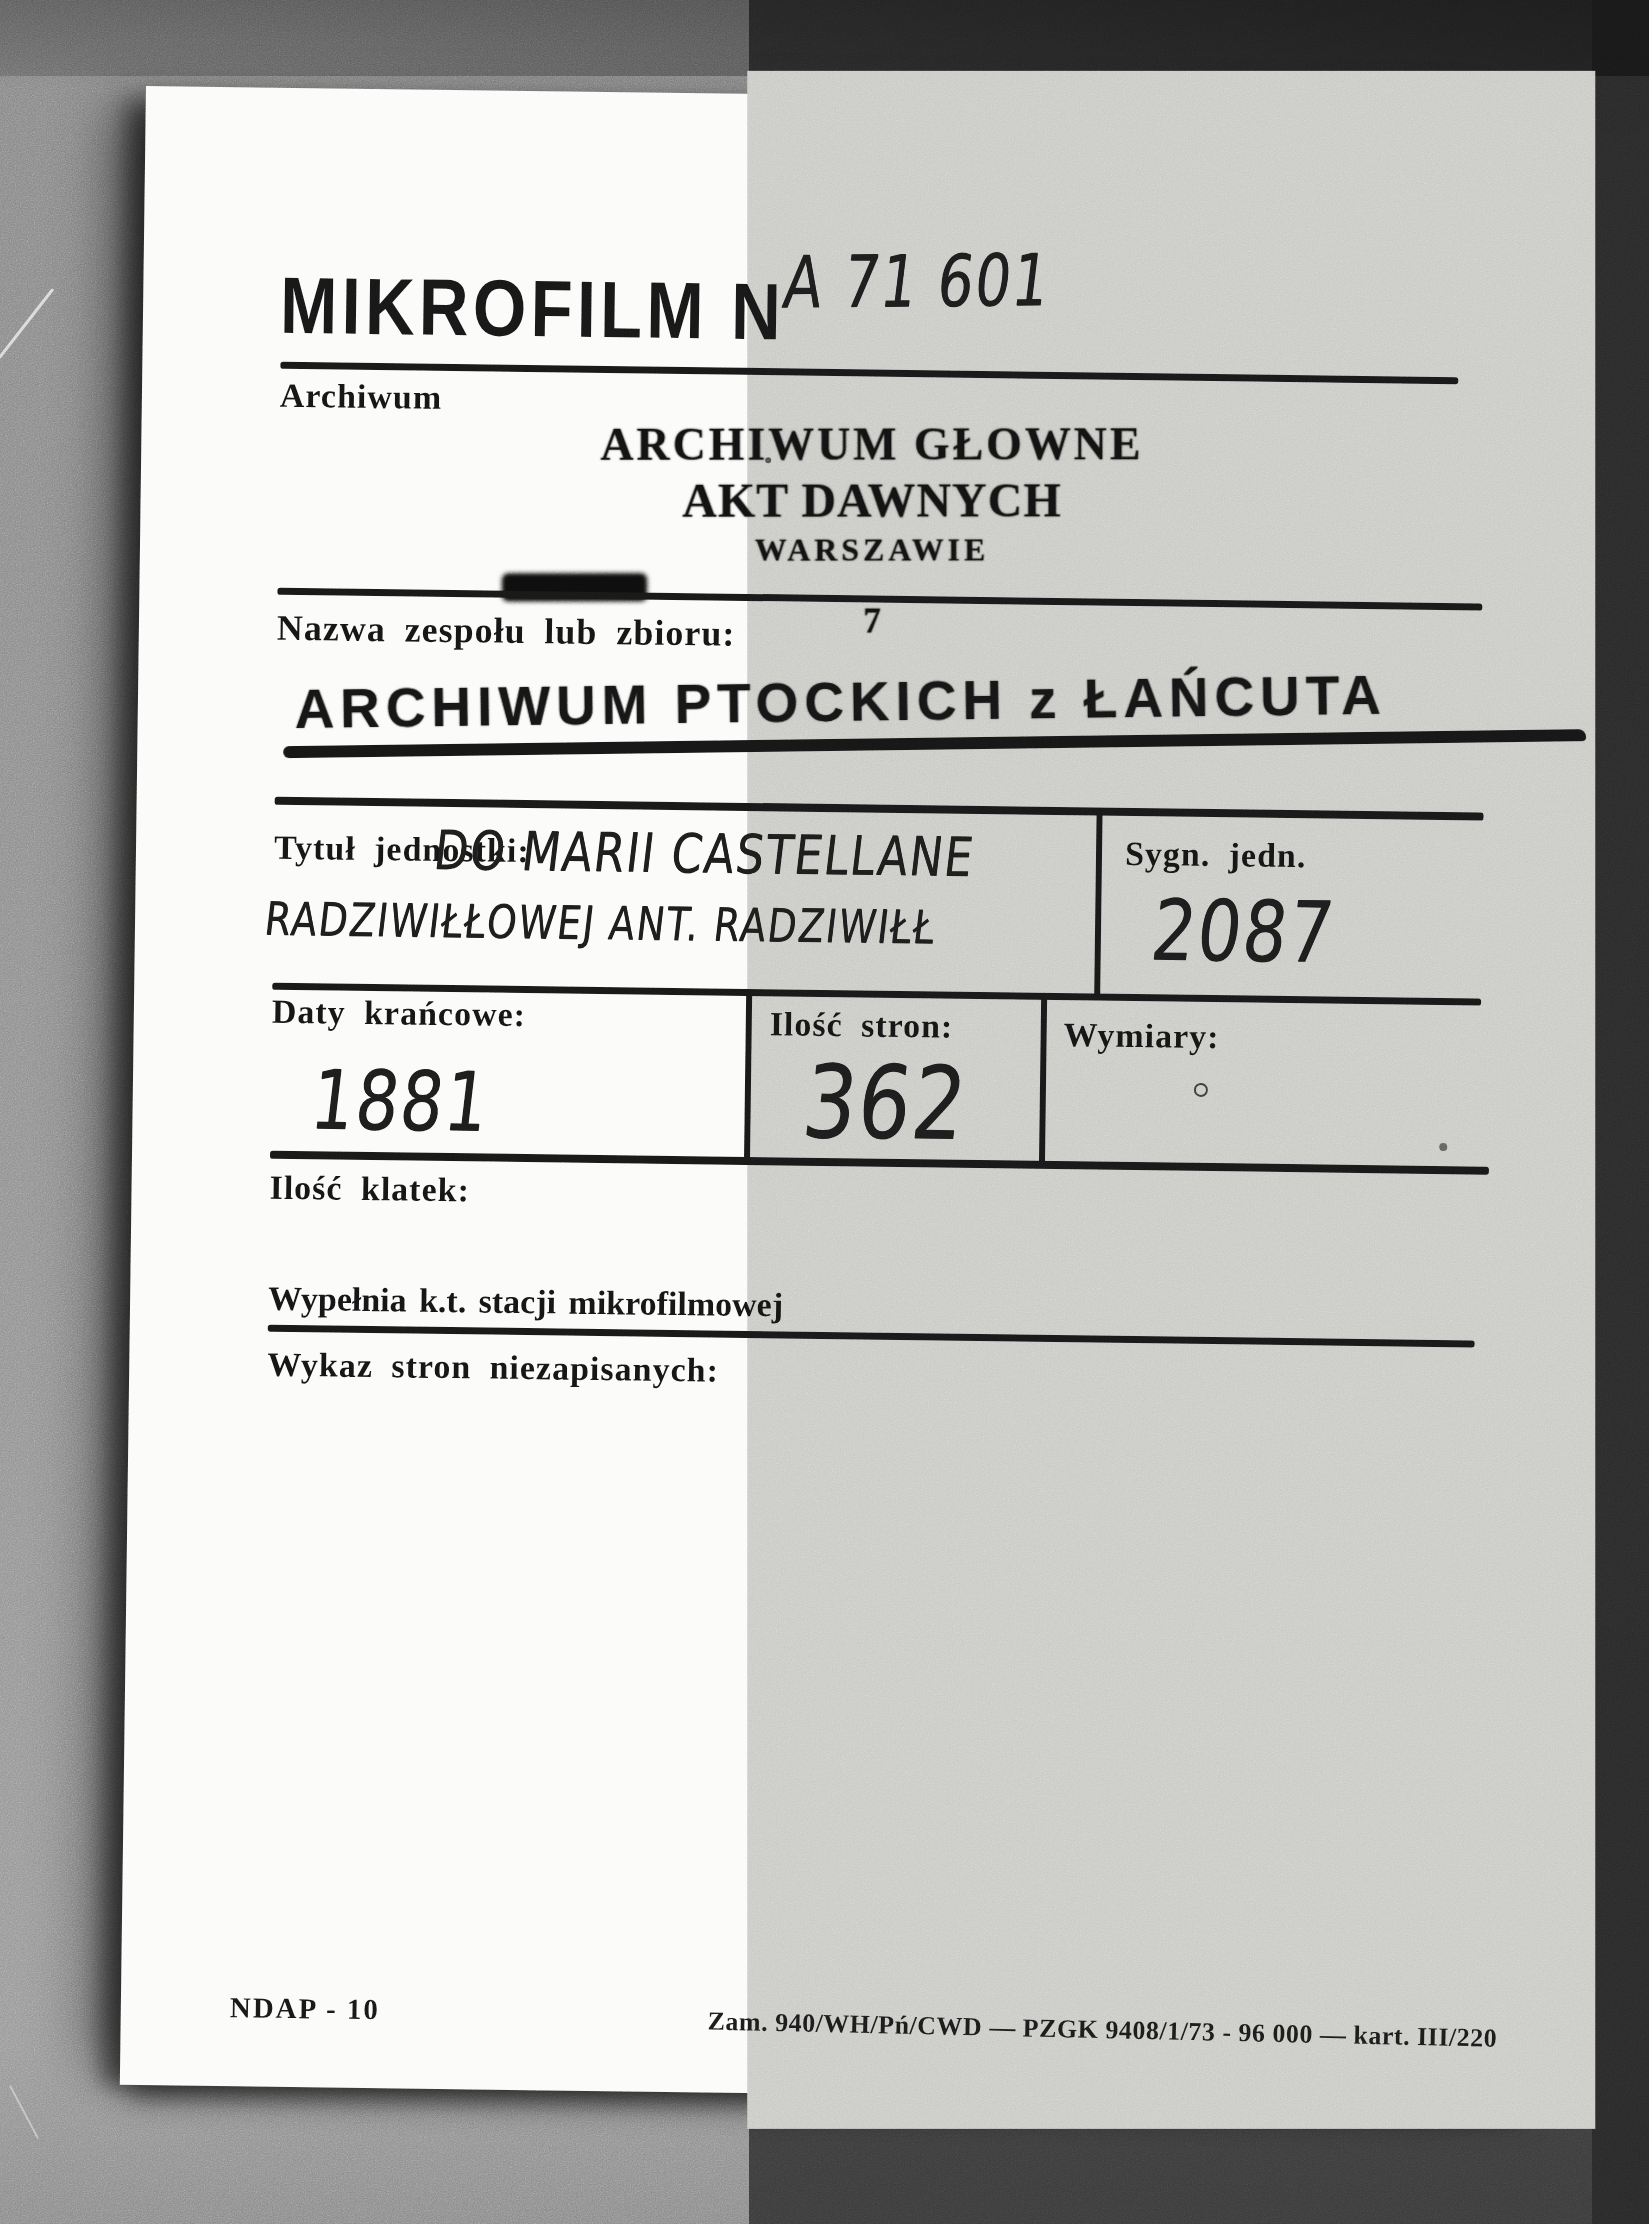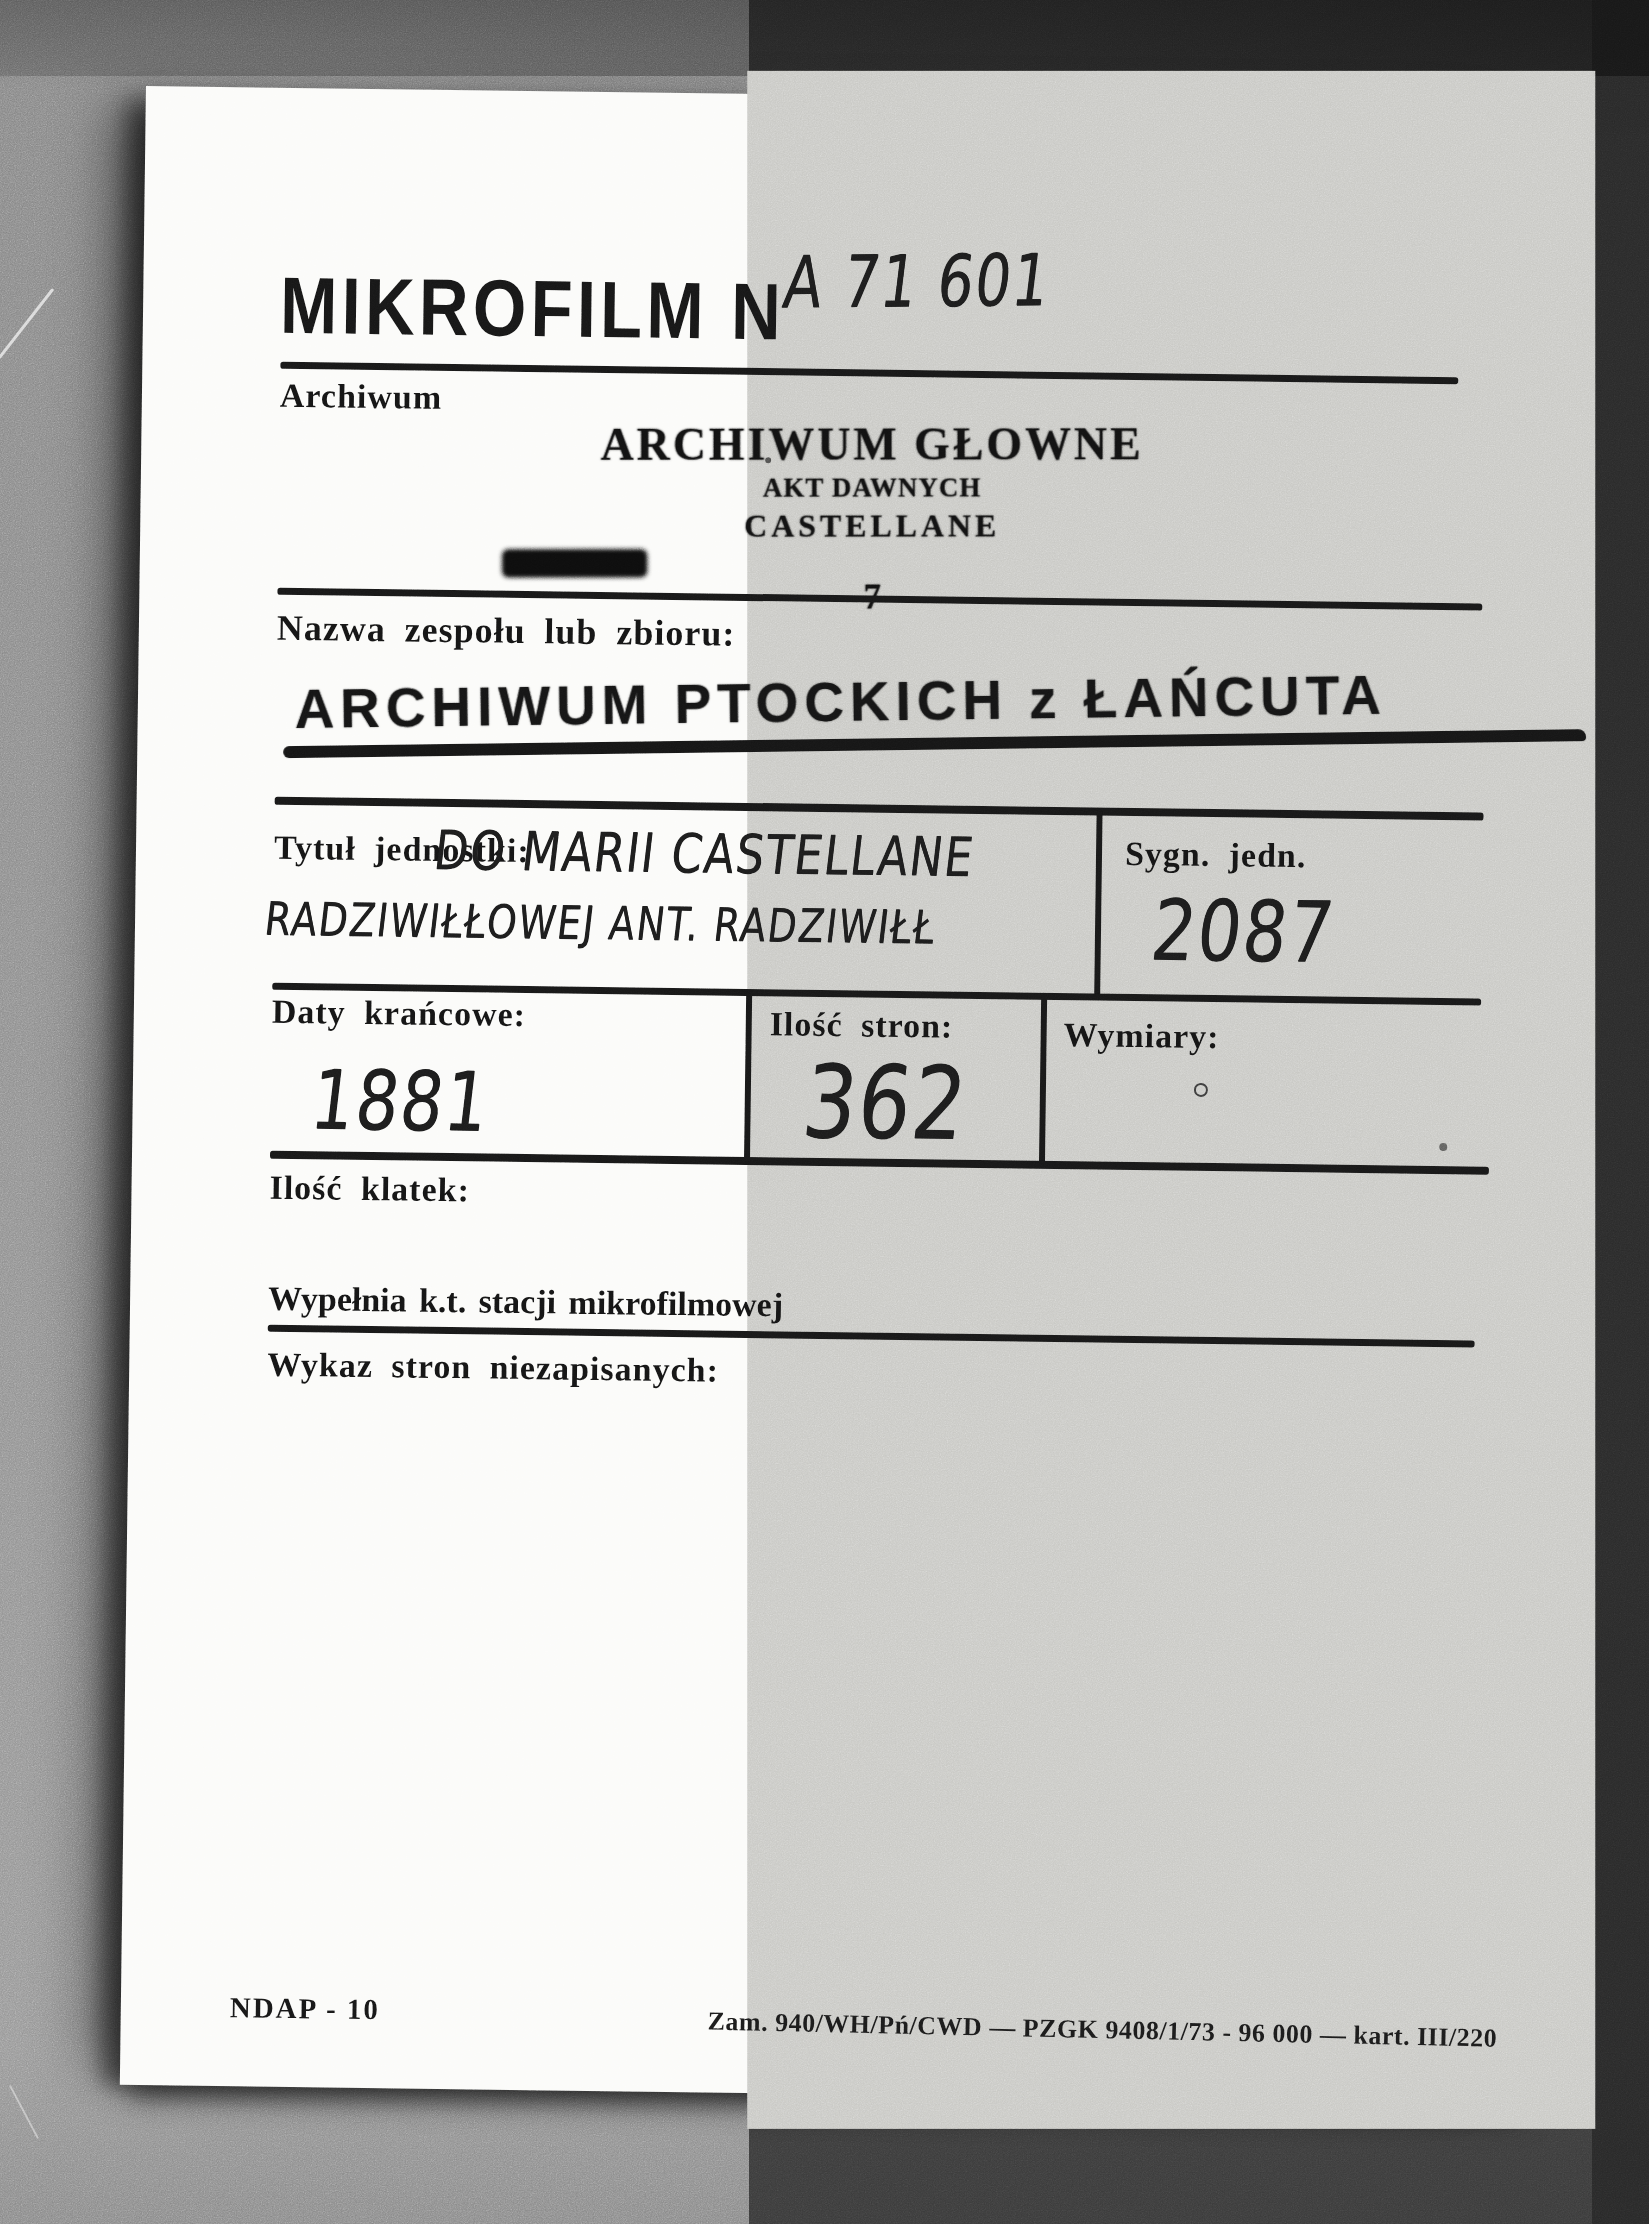--- a/index.html
+++ b/index.html
@@ -57,21 +57,21 @@
   .lbl-klatki{left:138px;top:1081px;}
   .lbl-wypelnia{left:138px;top:1192px;letter-spacing:0;word-spacing:3.9px;}
   .lbl-wykaz{left:138px;top:1258px;}
 
   
   .stamp-archive{left:361px;top:322px;width:741px;text-align:center;color:#111;
     transform:rotate(-0.8deg);filter:blur(0.6px);}
   .stamp-archive span{position:static;display:block;font-weight:700;
     text-shadow:0 0 2px rgba(10,10,10,.75);}
   .st-l1{font-size:46px;letter-spacing:2.9px;}
-  .st-l2{font-size:27px;letter-spacing:1px;margin-top:2px;}
+  .st-l2{font-size:48px;letter-spacing:1px;margin-top:2px;}
   .st-l3{font-size:32px;letter-spacing:3.9px;margin-top:3.9px;}
   .st-l4{position:static;display:flex;align-items:center;justify-content:center;gap:13.7px;margin-top:3.9px;height:39px;}
   .st-blob{position:static;display:inline-block;width:146px;height:29px;background:#0d0d0d;
     border-radius:6.8px;filter:blur(2px);}
   .st-l4-num{position:static;font-weight:700;font-size:35px;text-shadow:0 0 2px rgba(10,10,10,.8);}
 
   .stamp-fonds{left:158px;top:589px;width:1307px;transform:rotate(-1.5deg);transform-origin:left bottom;}
   .stamp-fonds-text{position:static;display:block;font-family:"Liberation Sans",sans-serif;font-weight:700;
     font-size:55px;letter-spacing:5.9px;color:#141414;white-space:nowrap;filter:blur(0.4px);
     text-shadow:0 0 1.5px rgba(15,15,15,.8);}
@@ -118,21 +118,21 @@
     <div class="card-tint"></div>
 
     <div class="title">MIKROFILM N</div>
     <div class="hw hw-serial">A 71 601</div>
     <div class="hr rule-1"></div>
 
     <div class="lbl lbl-archiwum">Archiwum</div>
     <div class="stamp-archive">
       <span class="st-l1">ARCHIWUM GŁOWNE</span>
       <span class="st-l2">AKT DAWNYCH</span>
-      <span class="st-l3">CASTELLANE</span>
+      <span class="st-l3">WARSZAWIE</span>
       <span class="st-l4">
         <span class="st-blob"></span>
         <span class="st-l4-num">7</span>
       </span>
     </div>
     <div class="hr rule-2"></div>
 
     <div class="lbl lbl-nazwa">Nazwa zespołu lub zbioru:</div>
     <div class="stamp-fonds">
       <span class="stamp-fonds-text">ARCHIWUM PTOCKICH z ŁAŃCUTA</span>

